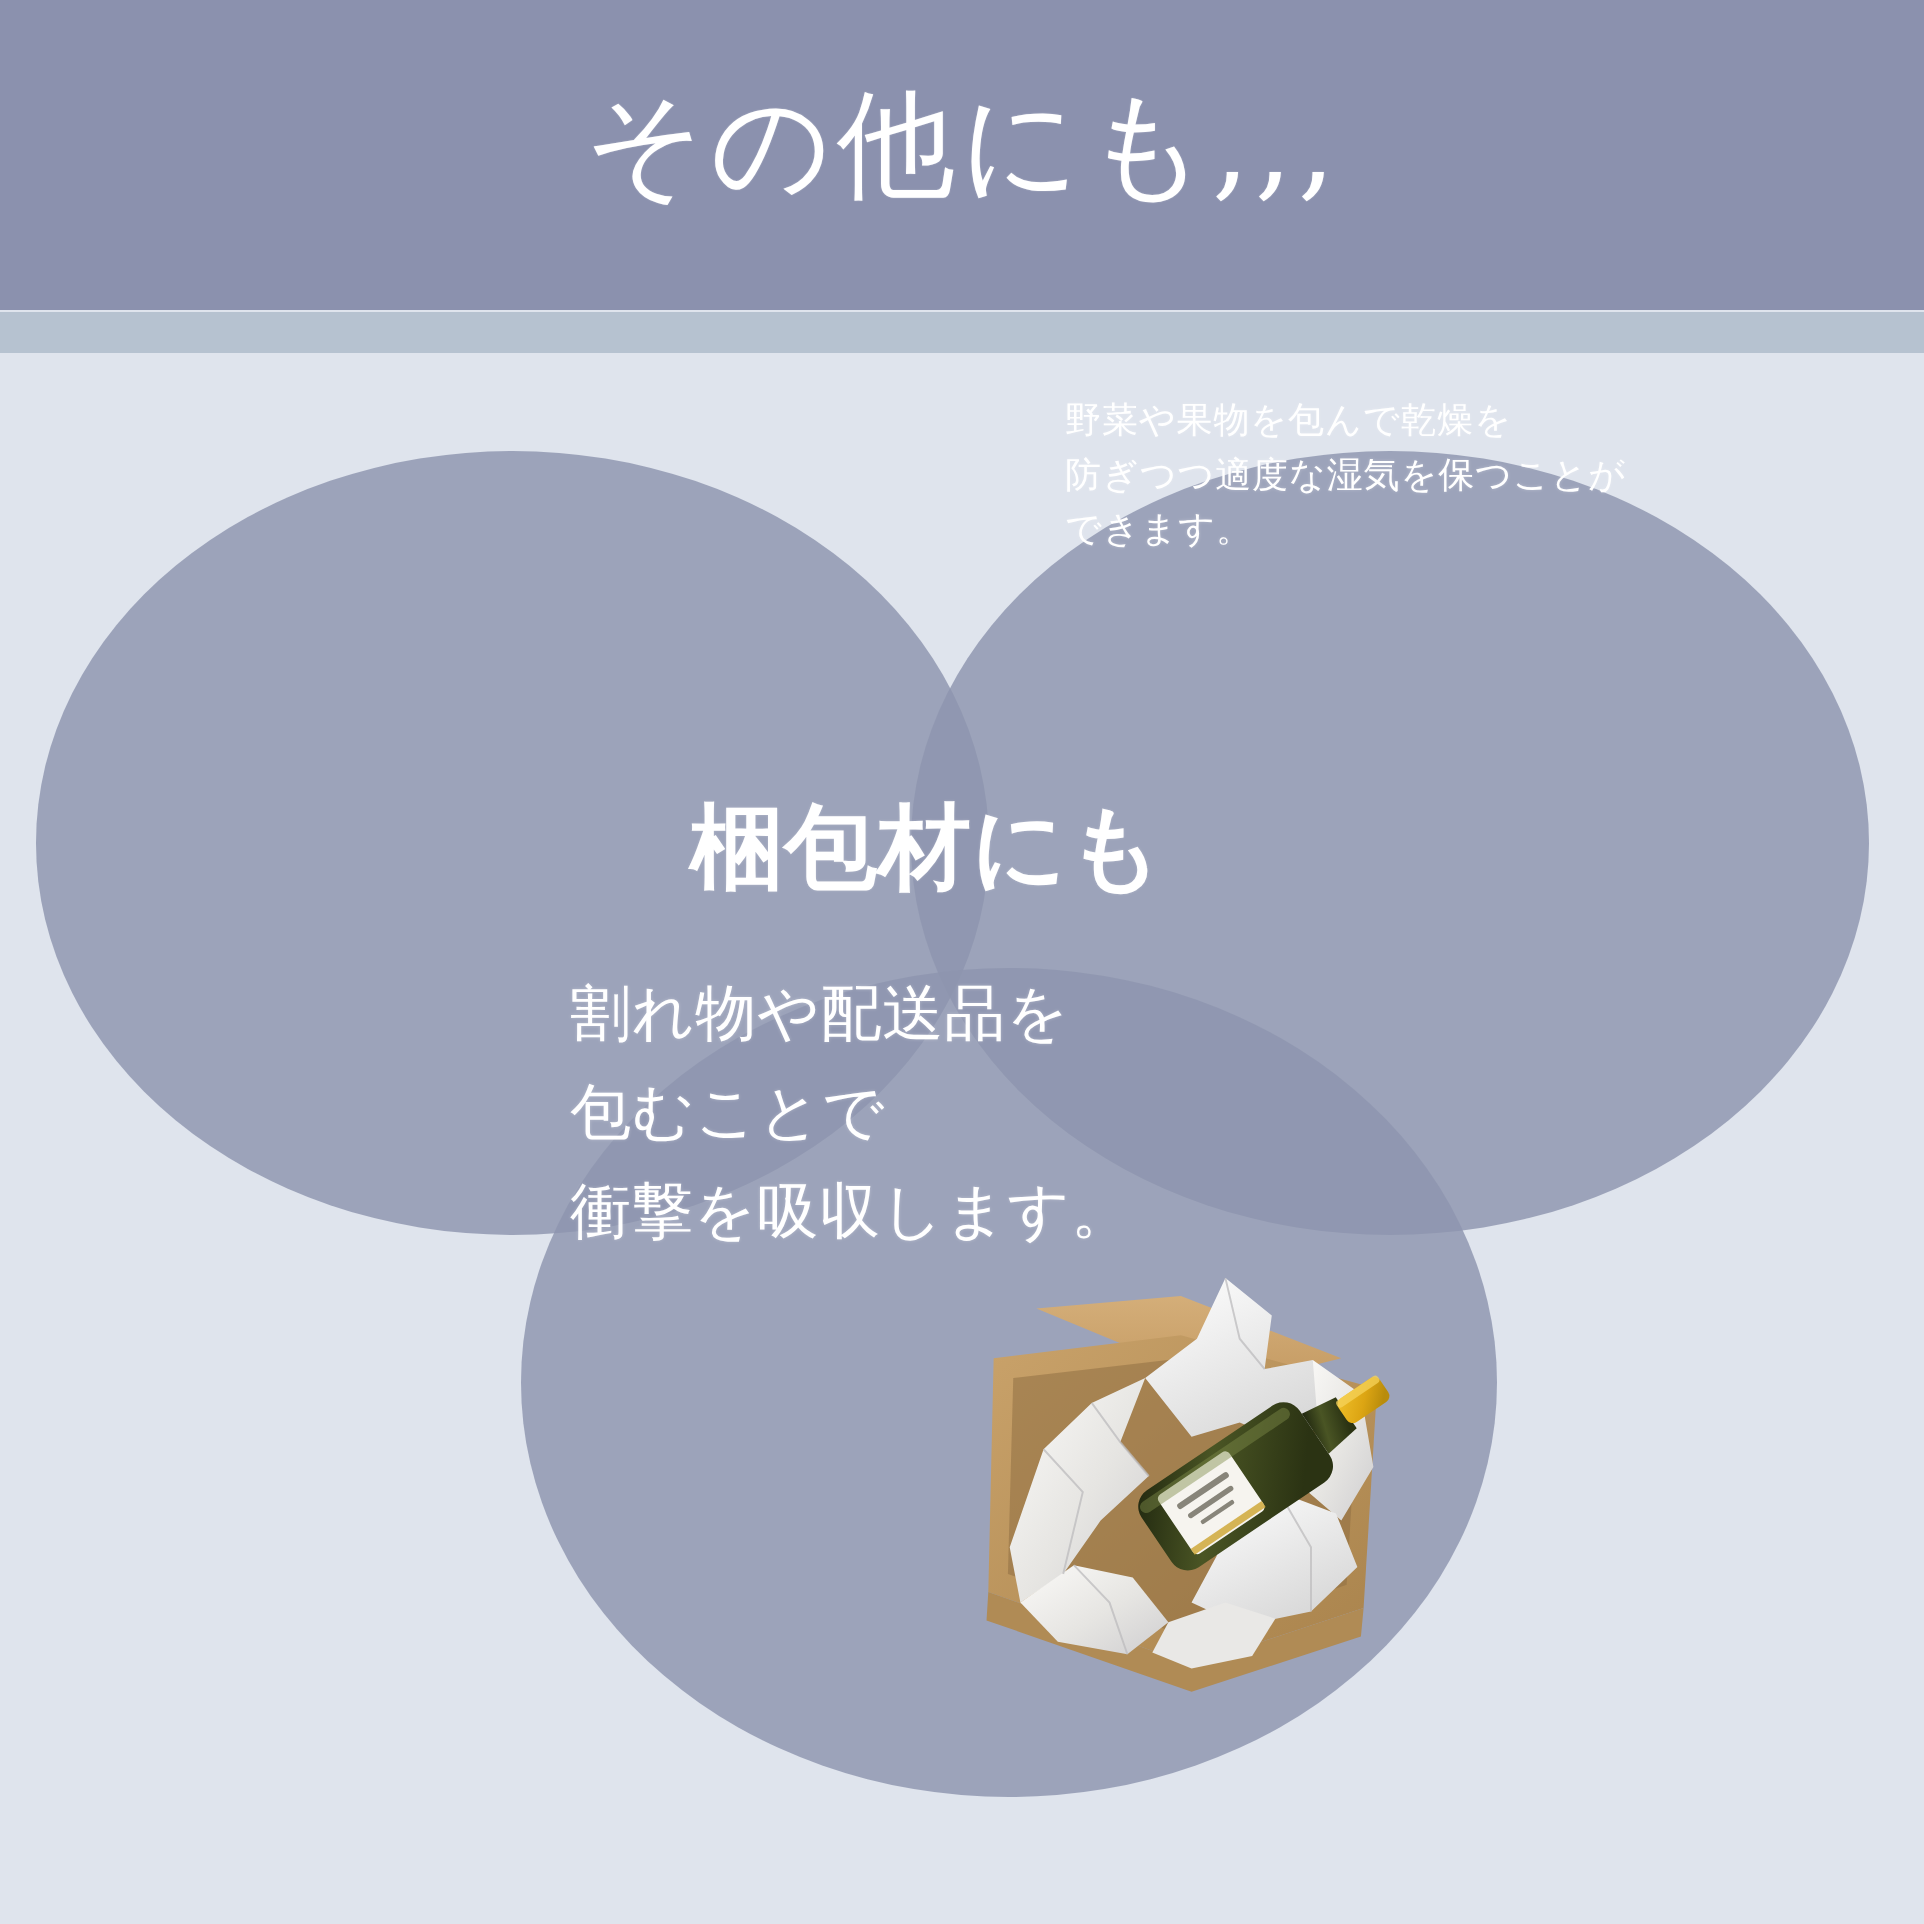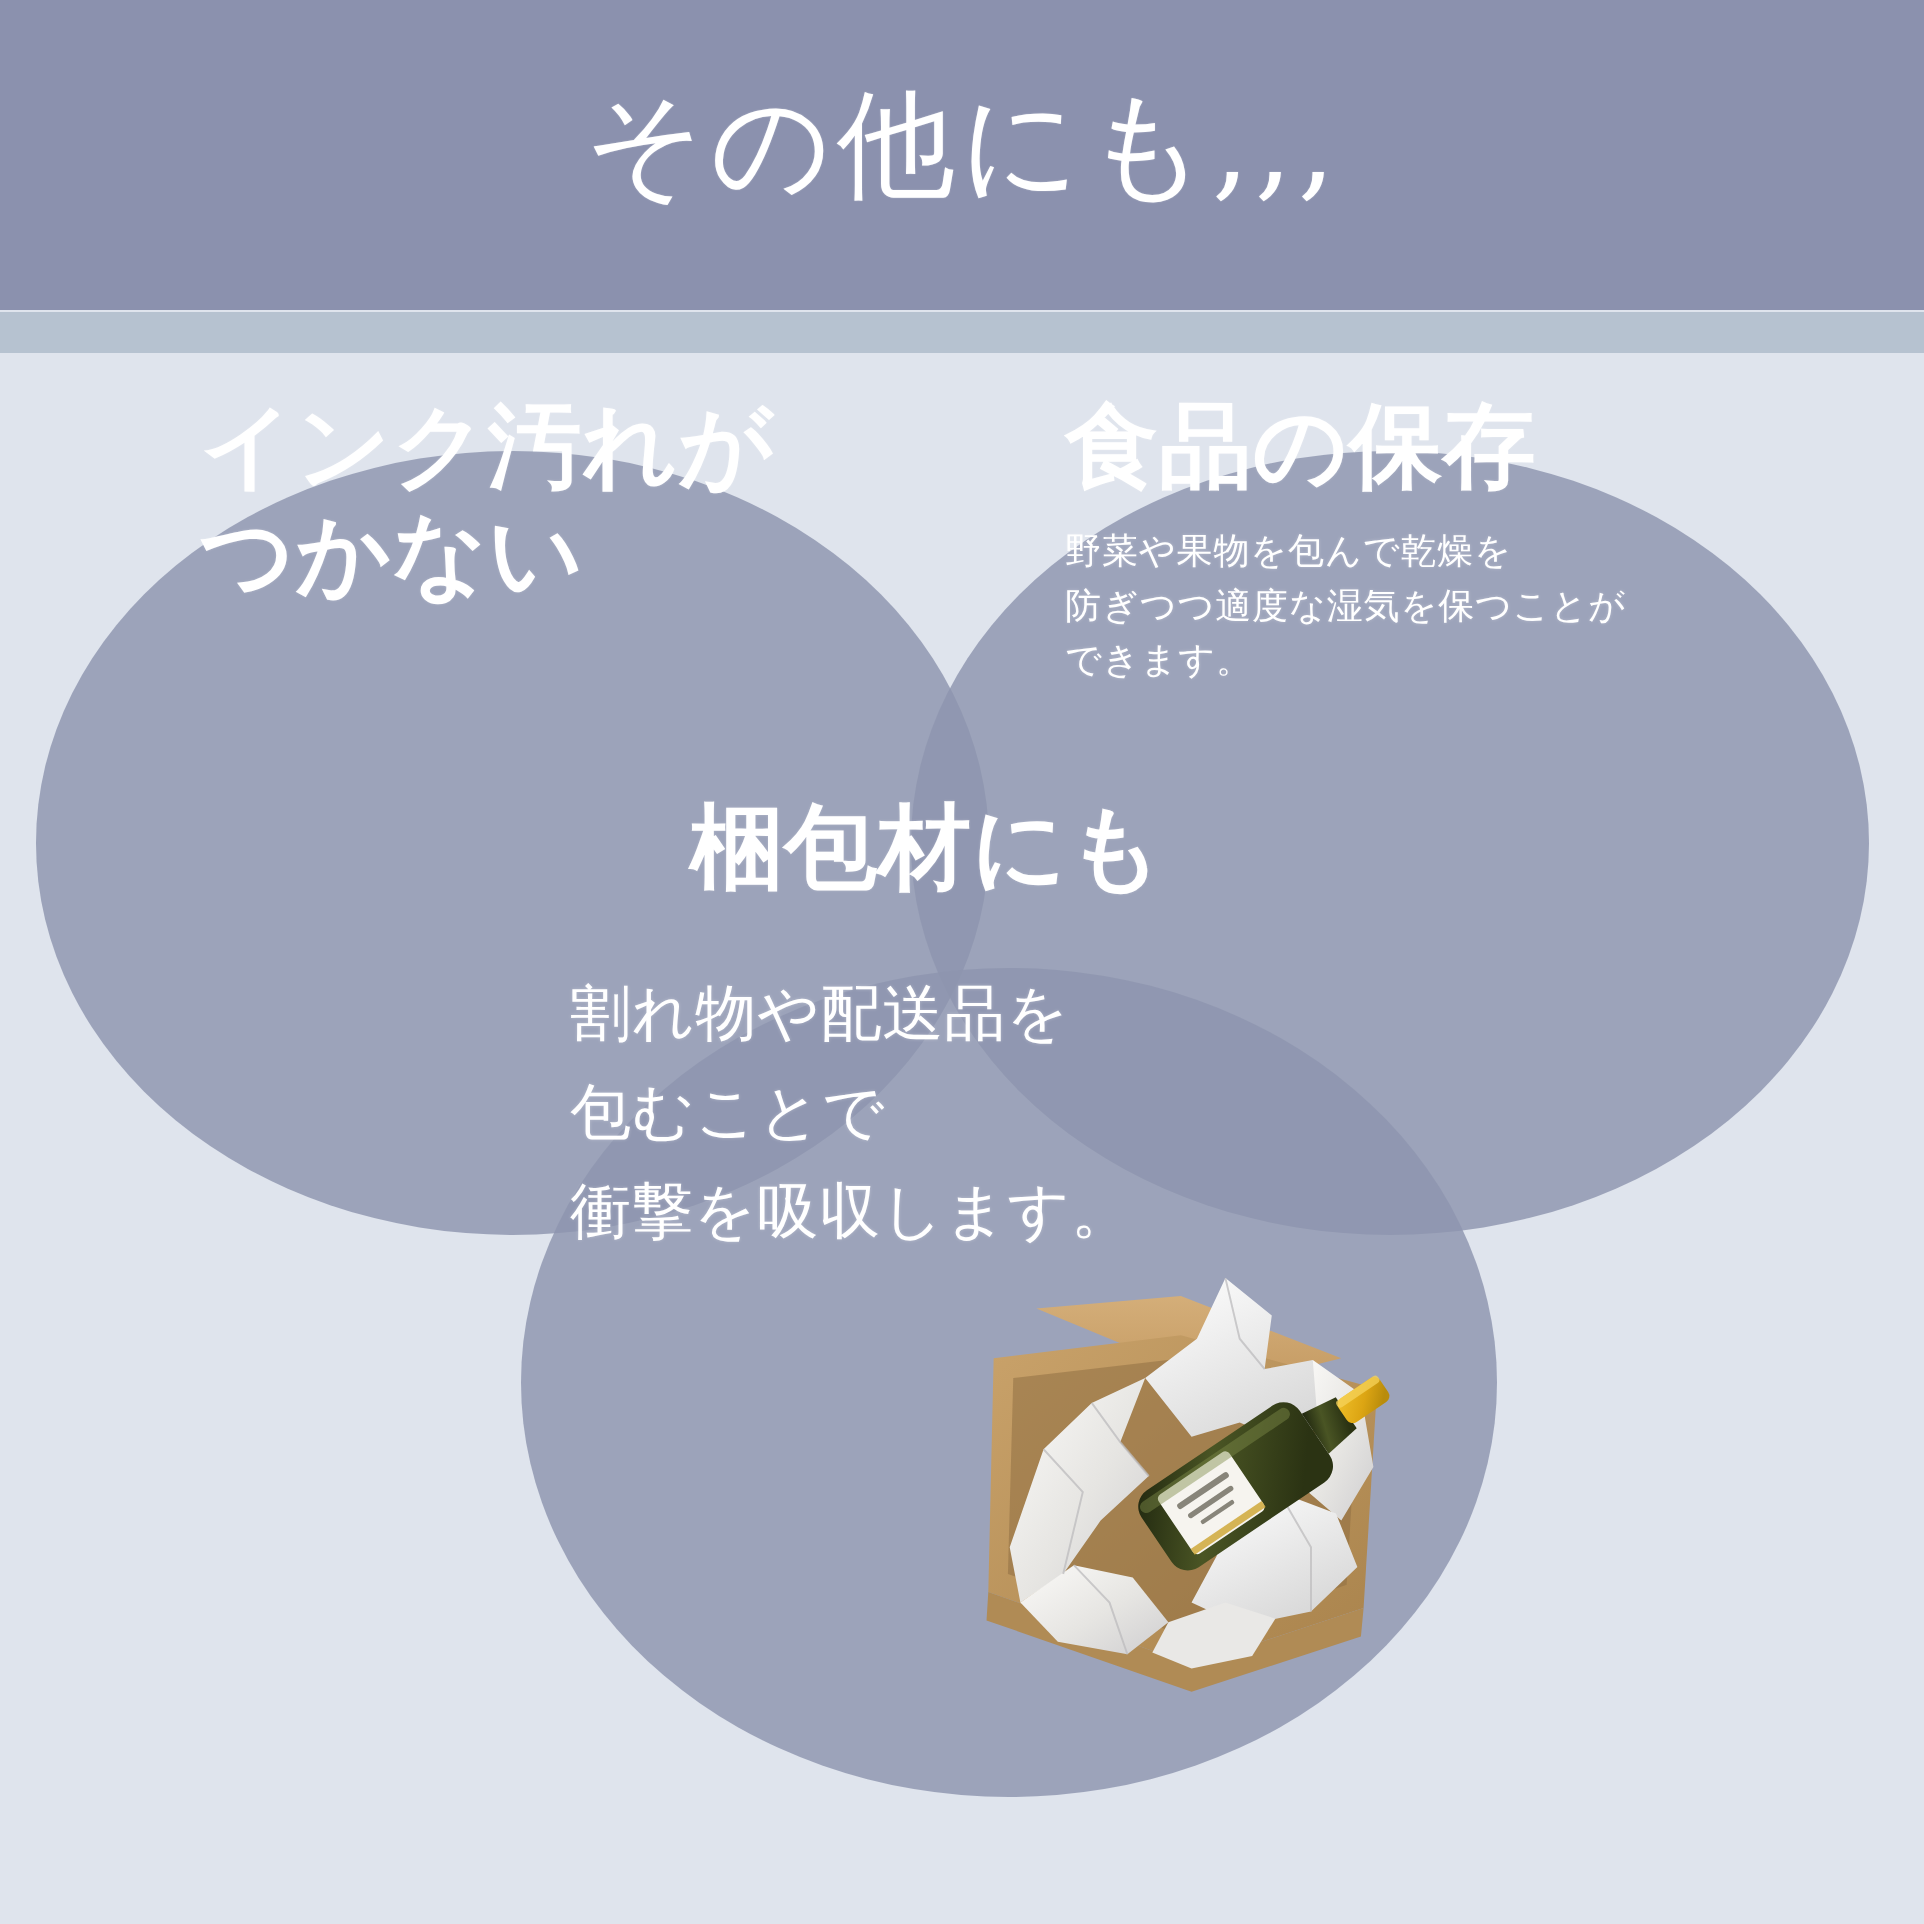--- a/index.html
+++ b/index.html
@@ -162,26 +162,23 @@
   </div>
   <div class="header-divider"></div>
 
   <div class="venn">
 
     <div class="circle circle-left"></div>
     <div class="circle circle-right"></div>
     <div class="circle circle-bottom"></div>
 
     <div class="panel panel-left">
-      <h2 class="panel-title">インク汚れが
-つかない</h2>
     </div>
 
     <div class="panel panel-right">
-      <h2 class="panel-title">食品の保存</h2>
       <p class="panel-body">野菜や果物を包んで乾燥を
 防ぎつつ適度な湿気を保つことが
 できます。</p>
     </div>
 
     <div class="panel panel-bottom">
       <h2 class="panel-title">梱包材にも</h2>
       <p class="panel-body">割れ物や配送品を
 包むことで
 衝撃を吸収します。</p>

